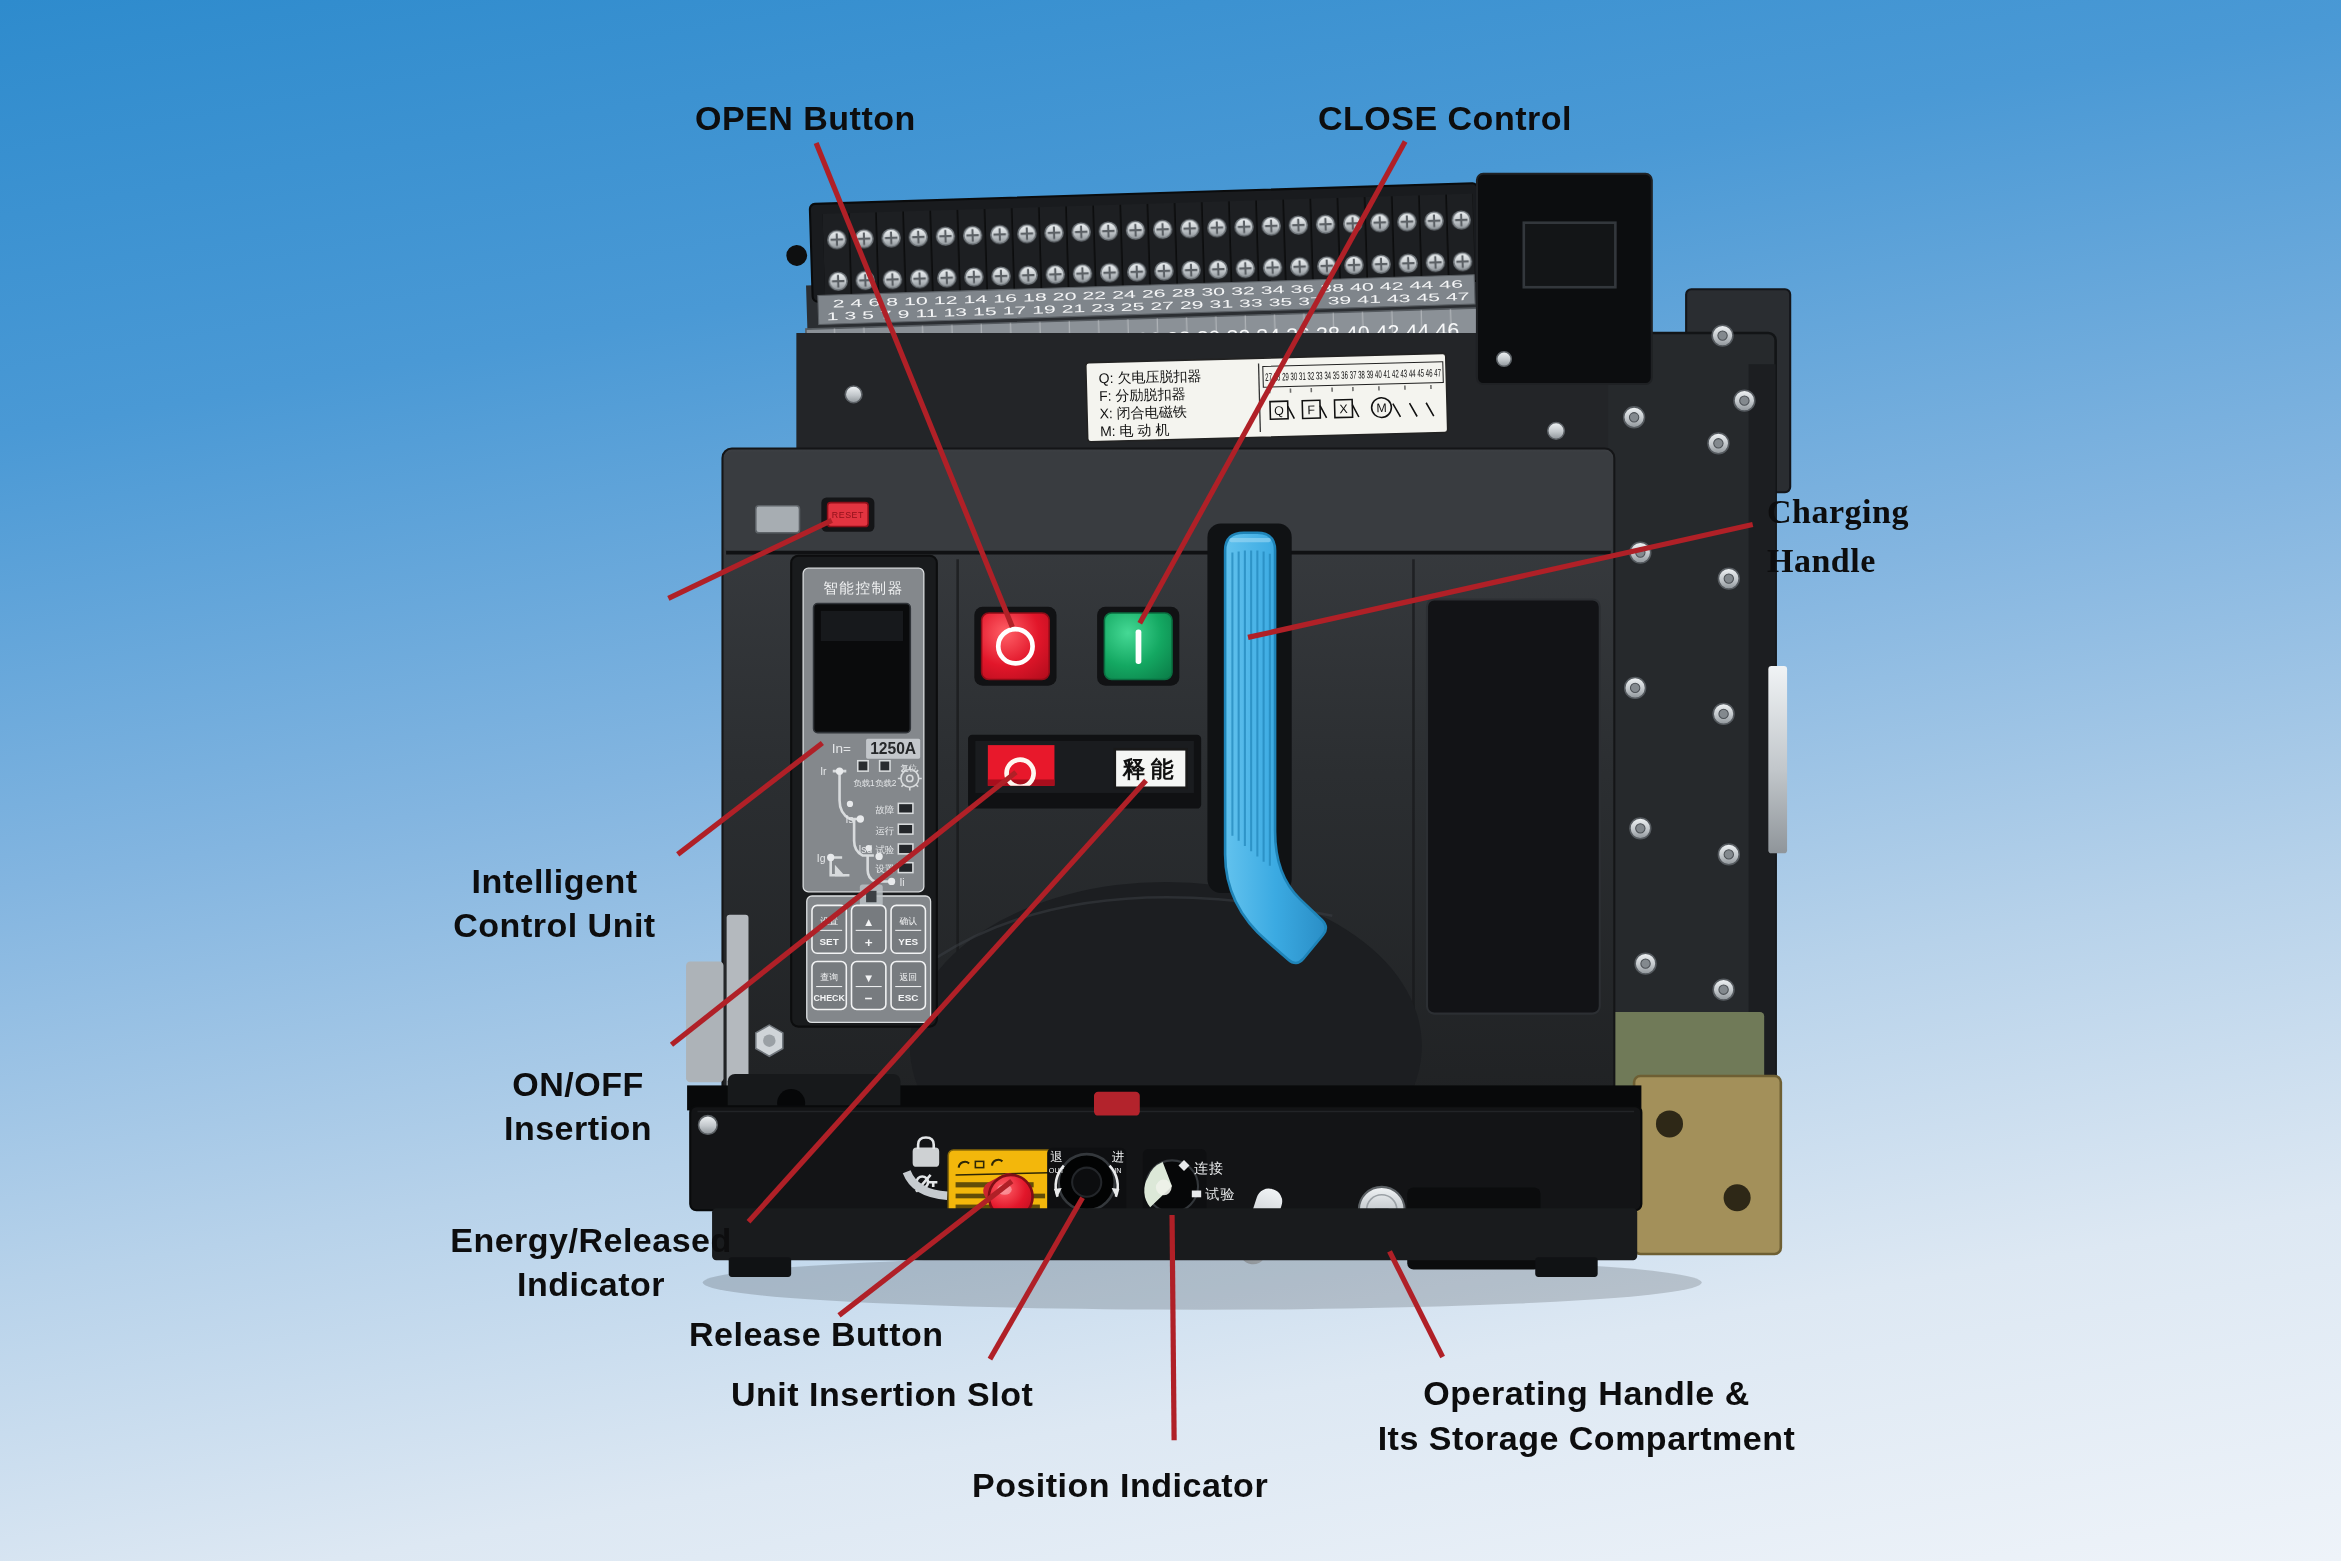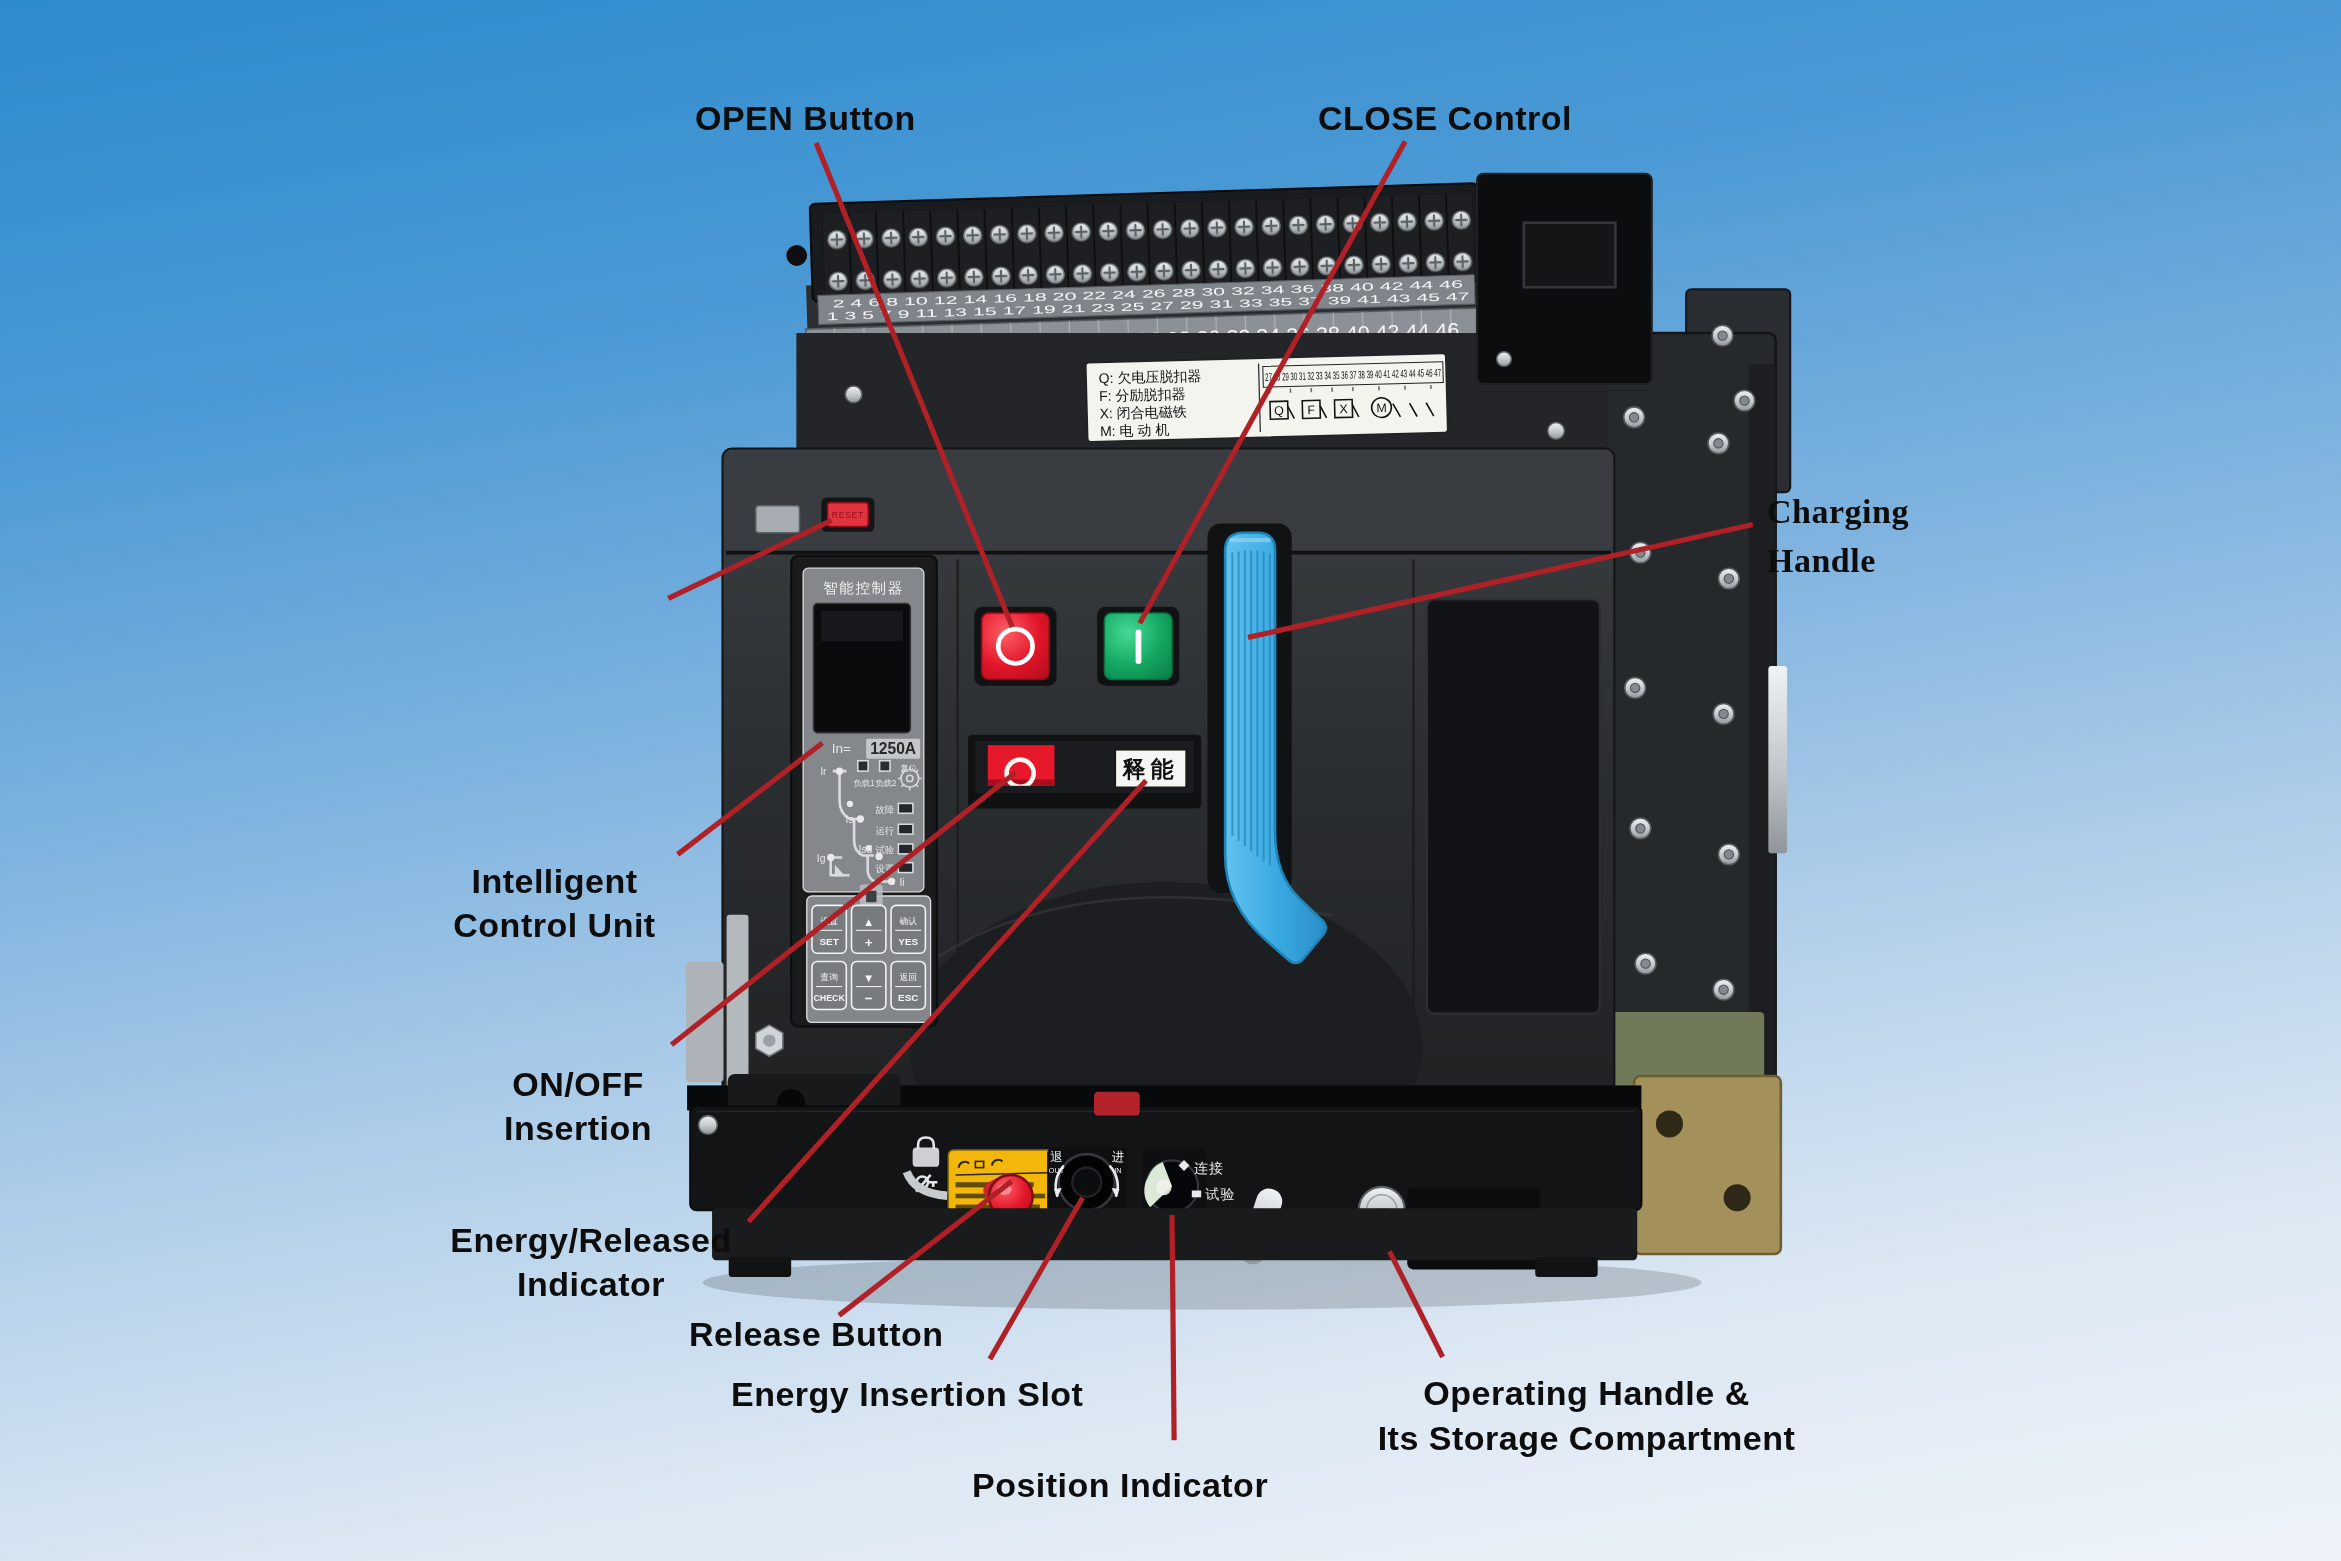--- a/index.html
+++ b/index.html
@@ -407,19 +407,19 @@
   <div class="lbl" style="left:1318px;top:97px;width:265px;">CLOSE Control</div>
   <div class="lbl lh-wide" style="left:1767px;top:487px;width:187px;">Charging
 Handle</div>
   <div class="lbl center" style="left:427px;top:860px;width:255px;">Intelligent
 Control Unit</div>
   <div class="lbl center" style="left:479px;top:1063px;width:198px;">ON/OFF
 Insertion</div>
   <div class="lbl center" style="left:422px;top:1219px;width:338px;">Energy/Released
 Indicator</div>
   <div class="lbl" style="left:671px;top:1313px;width:291px;margin-left:18px;">Release Button</div>
-  <div class="lbl" style="left:731px;top:1373px;width:385px;">Energy Insertion Slot</div>
+  <div class="lbl" style="left:731px;top:1373px;width:385px;">Unit Insertion Slot</div>
   <div class="lbl" style="left:972px;top:1464px;width:343px;">Position Indicator</div>
   <div class="lbl lh-mid" style="left:1347px;top:1371px;width:479px;text-align:center;">Operating Handle &amp;
 Its Storage Compartment</div>
 
 </div>
 
 
 </body></html>

